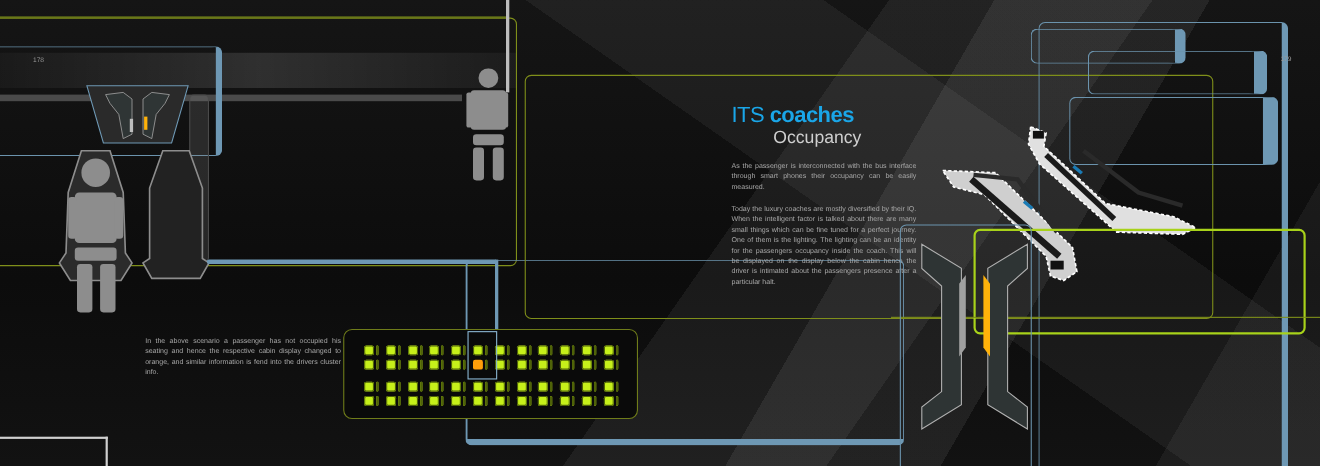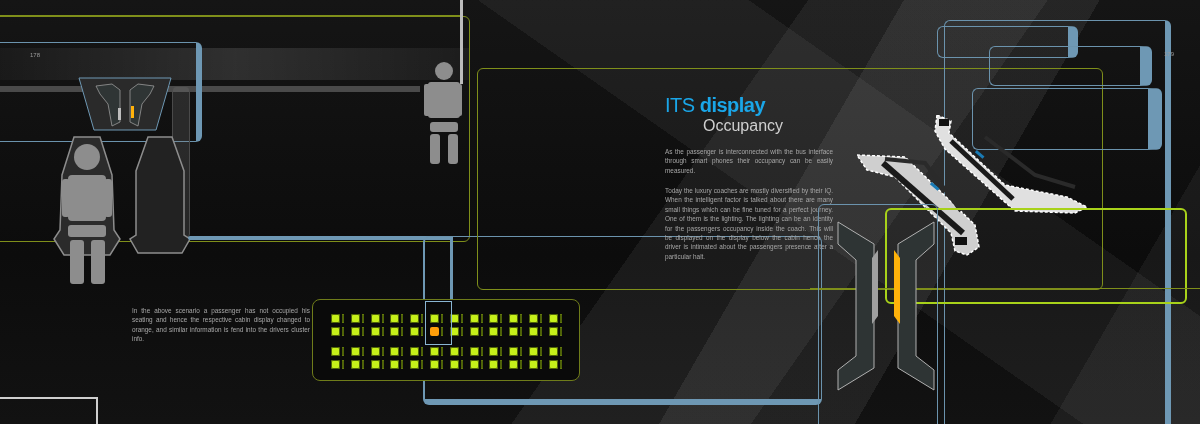--- a/index.html
+++ b/index.html
@@ -196,21 +196,21 @@
         <div class="seat" style="left: 216px; top: 60px;"></div>
         <div class="seat back" style="left: 227px; top: 60px;"></div>
         <div class="seat" style="left: 235.8px; top: 60px;"></div>
         <div class="seat back" style="left: 246.8px; top: 60px;"></div>
       </div>
     <div class="abs" style="left:112px;top:1px;width:25px;height:42px;border:1.5px solid #8ab6d2;"></div>
   </div>
 
   <div class="abs title" style="left:665px;top:94px;">
     <span>ITS</span>
-    <b>display</b>
+    <b>coaches</b>
   </div>
   <div class="abs subtitle" style="left:703px;top:117px;">Occupancy</div>
 
   <div class="abs para" style="left:665px;top:147px;width:168px;">As the passenger is interconnected with the bus interface through smart phones their occupancy can be easily measured.</div>
   <div class="abs para" style="left:665px;top:186px;width:168px;">Today the luxury coaches are mostly diversified by their IQ. When the intelligent factor is talked about there are many small things which can be fine tuned for a perfect journey. One of them is the lighting. The lighting can be an identity for the passengers occupancy inside the coach. This will be displayed on the display below the cabin hence the driver is intimated about the passengers presence after a particular halt.</div>
 
   <div class="abs blue" style="left:944px;top:20px;width:220px;height:420px;border-right:6px solid #6e98b4;"></div>
   <div class="abs blue" style="left:937px;top:26px;width:130px;height:30px;border-right:10px solid #6e98b4;"></div>
   <div class="abs blue" style="left:989px;top:46px;width:150px;height:38px;border-right:12px solid #6e98b4;"></div>
   <div class="abs blue" style="left:972px;top:88px;width:175px;height:60px;border-right:14px solid #6e98b4;"></div>

